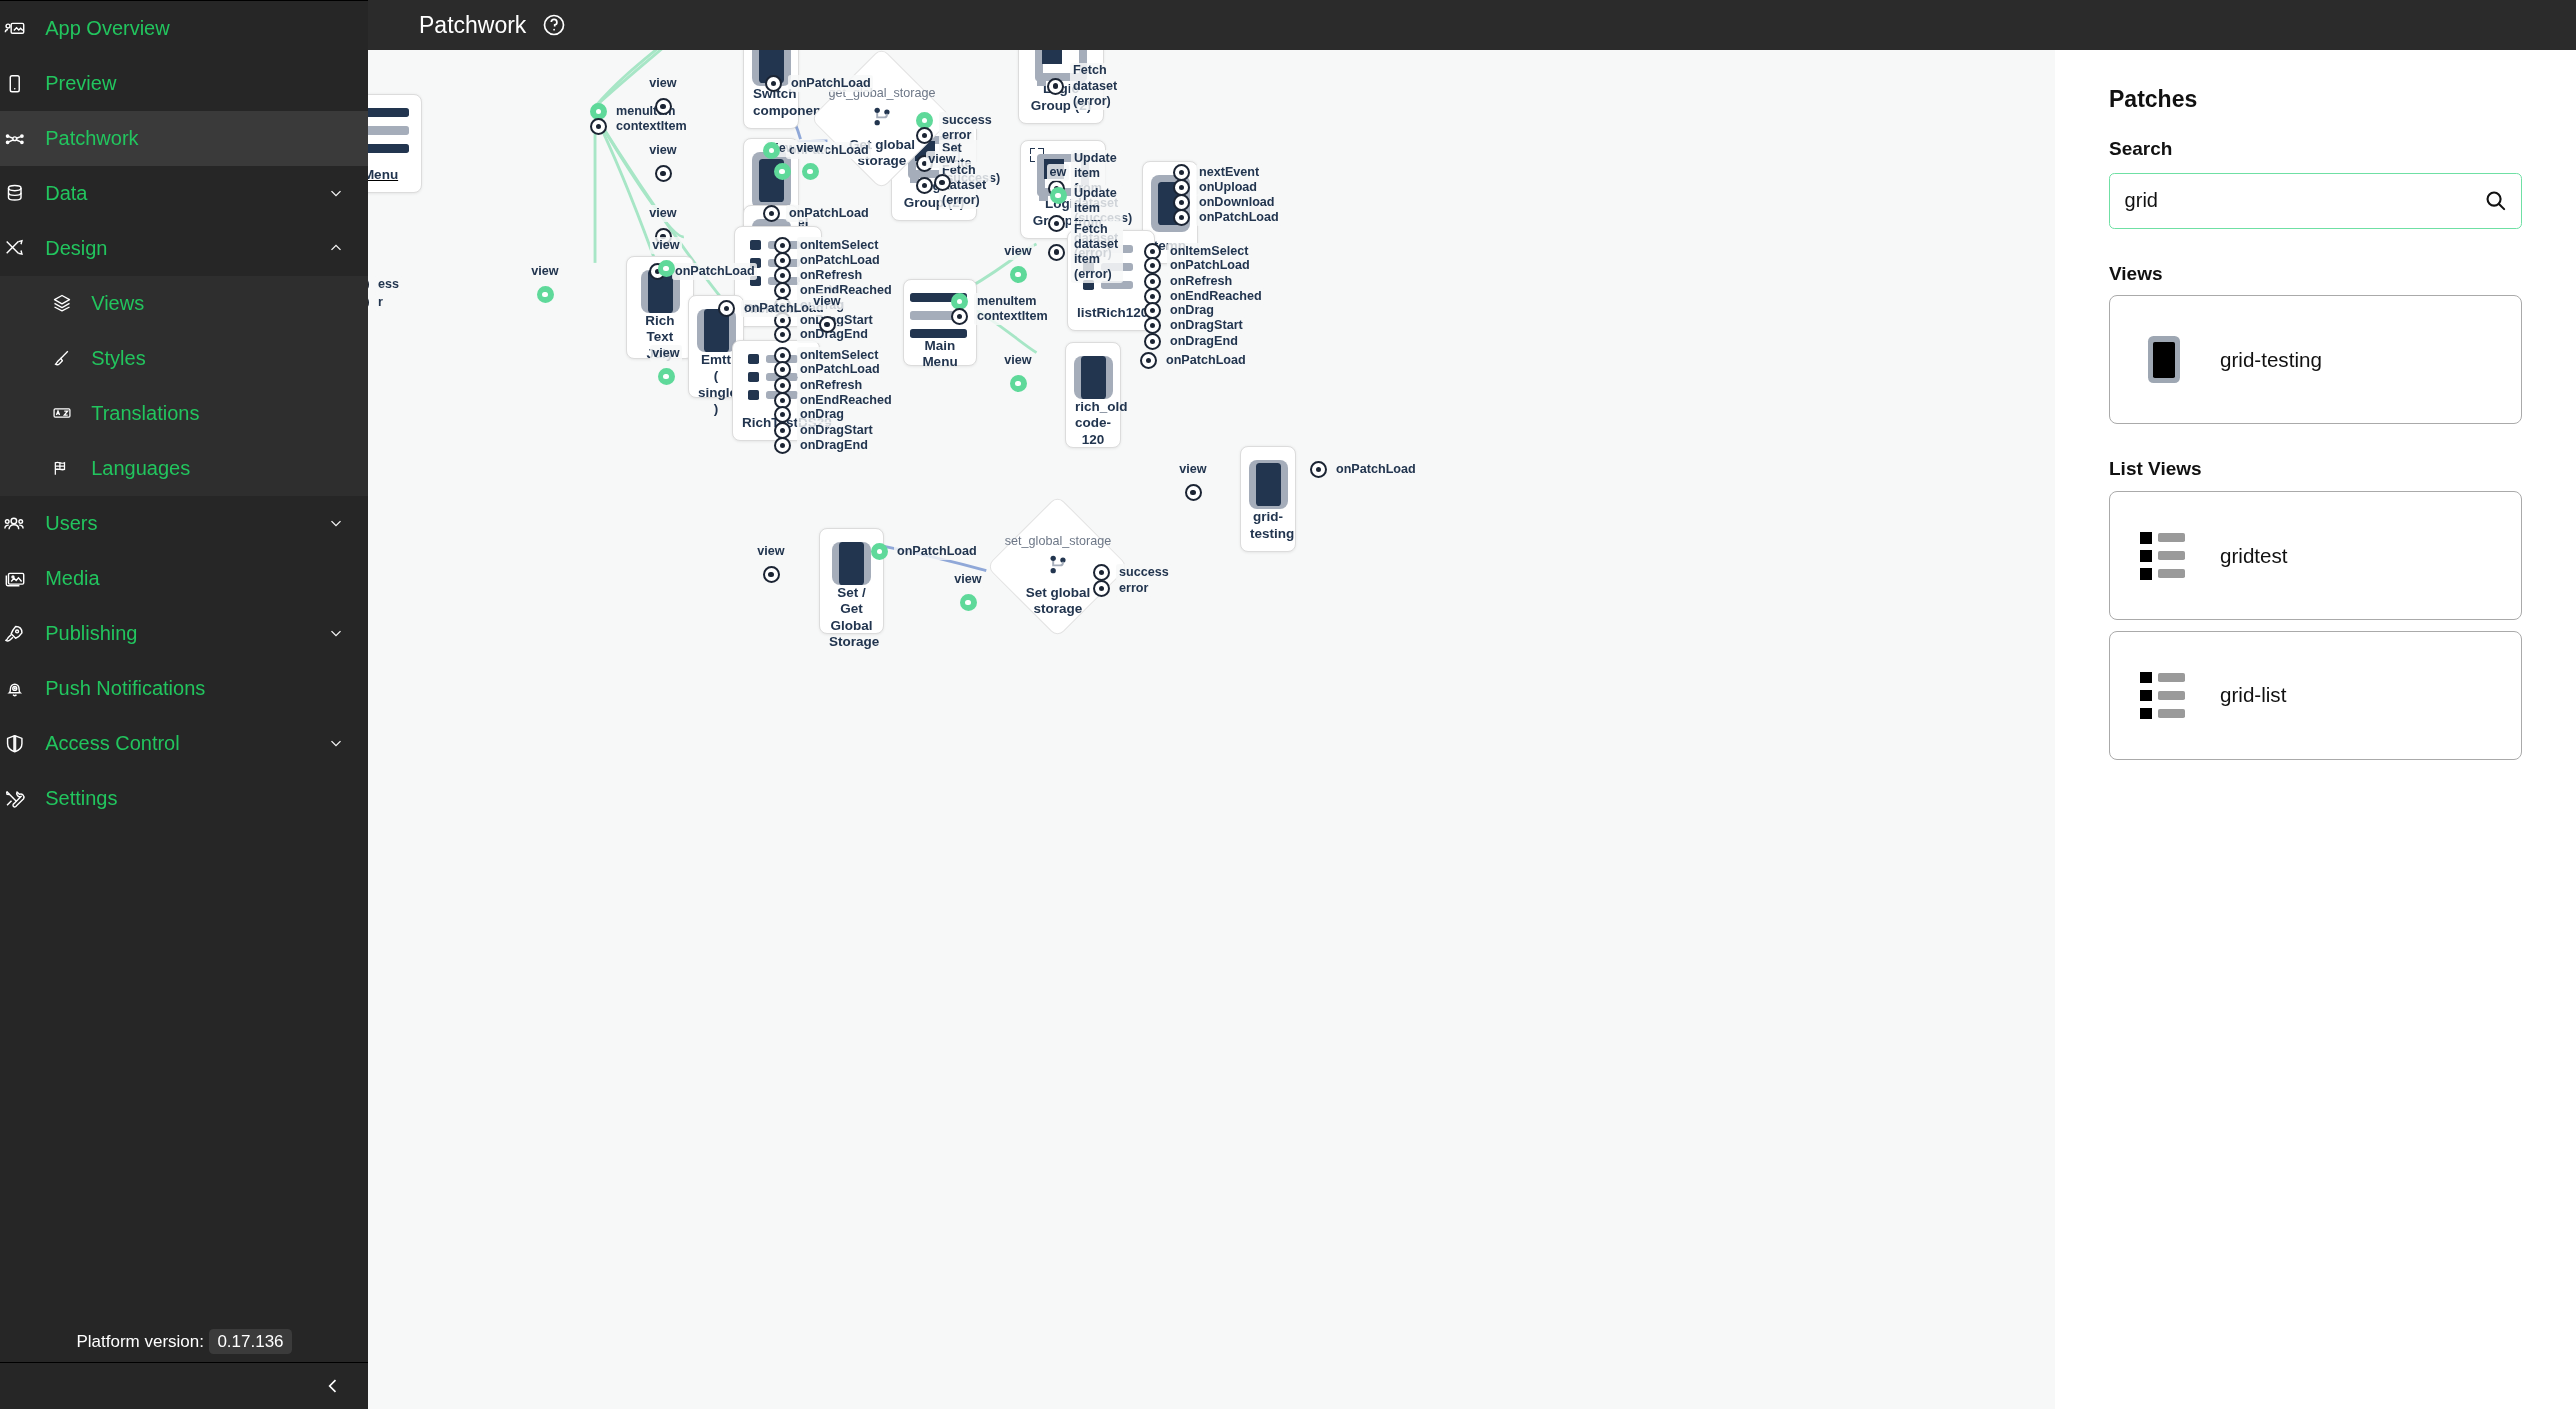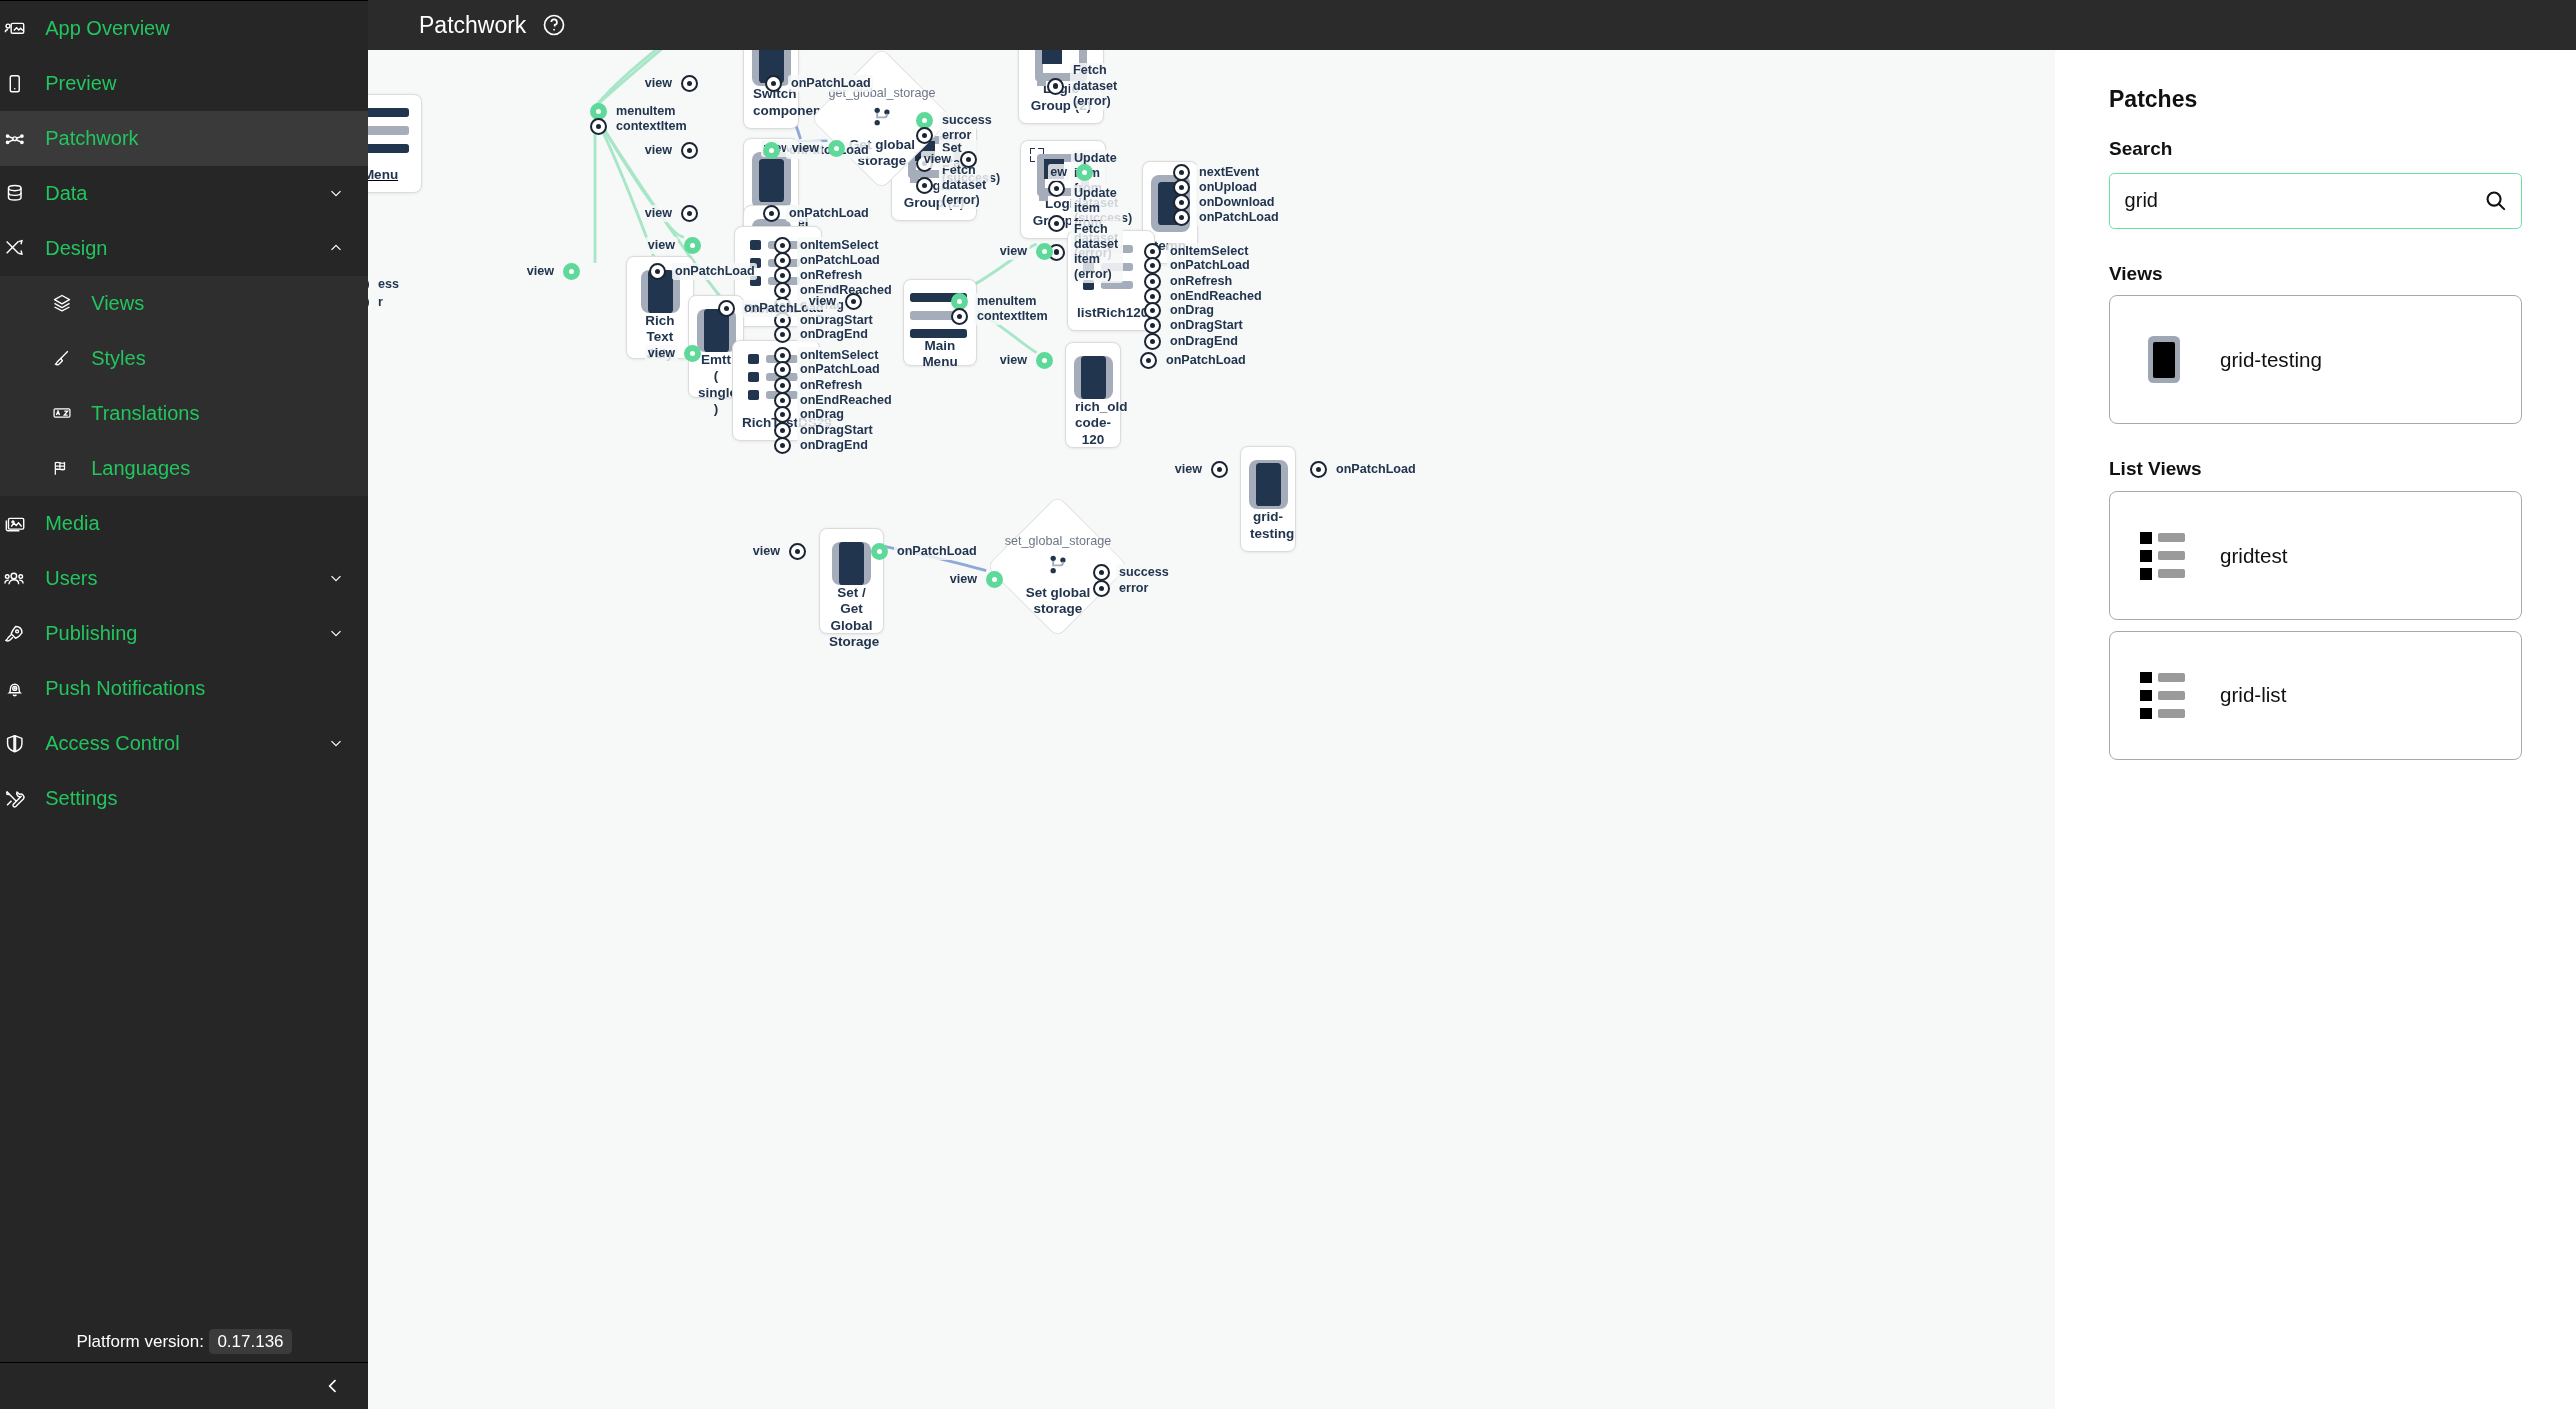--- a/index.html
+++ b/index.html
@@ -153,21 +153,21 @@
   }
   .diamond-content { position: absolute; transform: none; display: flex; flex-direction: column;
     align-items: center; justify-content: center; }
   .dia-sub { font-size: 12.6px; color: #6d7787; white-space: nowrap; }
   .dia-glyph { margin: 5.4px 0; }
   .dia-title { font-size: 13.5px; font-weight: bold; color: #22354f; text-align: center; line-height: 1.22; }
 
   .port {
     position: absolute; display: flex; align-items: center; gap: 6.3px;
   }
-  .port.left { flex-direction: row; }
+  .port.left { flex-direction: column; }
   .port-dot { width: 17px; height: 17px; border-radius: 50%; border: 2.2px solid #1b2433;
     background: #fff; display: flex; align-items: center; justify-content: center; flex: 0 0 17px; }
   .port-dot i { width: 5.4px; height: 5.4px; border-radius: 50%; background: #1b2433; display: block; }
   .port-dot.green { border-color: #5fd99a; background: #5fd99a; }
   .port-dot.green i { background: #ffffff; }
   .port-text {
     font-size: 12.6px; font-weight: bold; color: #22354f; white-space: nowrap;
     background: rgba(247,248,248,.82); padding: 0.9px 2.7px; border-radius: 2.7px; line-height: 1.2;
   }
   .port-text.multi { white-space: normal; width: 52px; }
@@ -279,45 +279,45 @@
               <path d="M4 5.8c4-2 7 2 11 0v8c-4 2-7-2-11 0"></path>
               <path d="M4 9.8h11M4 13.5h11M9.5 5.2v8.8"></path>
             </svg>
           </span>
           <span class="nav-label">Languages</span>
         </div>
       </div>
       <div class="nav-item">
         <span class="nav-icon">
           <svg class="ic" width="21.5" height="21.5" viewBox="0 0 24 24" fill="none" stroke="#fff" stroke-width="1.6">
-            <rect x="5" y="6" width="17" height="12" rx="1.4"></rect>
-            <path d="M8 15 l3.2-3.6 2.4 2.6 2.6-3 3.5 4"></path>
-            <circle cx="10" cy="10" r="1.1"></circle>
-            <path d="M2.6 8.4v9.8c0 .9.7 1.6 1.6 1.6h13"></path>
-          </svg>
-        </span>
-        <span class="nav-label">Media</span>
-      </div>
-      <div class="nav-item">
-        <span class="nav-icon">
-          <svg class="ic" width="21.5" height="21.5" viewBox="0 0 24 24" fill="none" stroke="#fff" stroke-width="1.6">
             <circle cx="11" cy="9" r="3.1"></circle>
             <path d="M5.6 18c0-3 2.4-4.8 5.4-4.8S16.4 15 16.4 18"></path>
             <circle cx="18.7" cy="9.6" r="2"></circle>
             <path d="M17 13.6c2.3-.3 4.3 1.1 4.3 3.6"></path>
             <circle cx="3.6" cy="9.6" r="2"></circle>
             <path d="M5.3 13.6C3 13.3 1 14.7 1 17.2"></path>
           </svg>
         </span>
         <span class="nav-label">Users</span>
         <span class="chev">
           <svg class="ic" width="18" height="18" viewBox="0 0 24 24" fill="none" stroke="#fff" stroke-width="1.8">
             <path d="M6 9.5 L12 15.5 L18 9.5"></path>
           </svg>
         </span>
+      </div>
+      <div class="nav-item">
+        <span class="nav-icon">
+          <svg class="ic" width="21.5" height="21.5" viewBox="0 0 24 24" fill="none" stroke="#fff" stroke-width="1.6">
+            <rect x="5" y="6" width="17" height="12" rx="1.4"></rect>
+            <path d="M8 15 l3.2-3.6 2.4 2.6 2.6-3 3.5 4"></path>
+            <circle cx="10" cy="10" r="1.1"></circle>
+            <path d="M2.6 8.4v9.8c0 .9.7 1.6 1.6 1.6h13"></path>
+          </svg>
+        </span>
+        <span class="nav-label">Media</span>
       </div>
       <div class="nav-item">
         <span class="nav-icon">
           <svg class="ic" width="21.5" height="21.5" viewBox="0 0 24 24" fill="none" stroke="#fff" stroke-width="1.6" stroke-linejoin="round">
             <path d="M13 4c4.5 0 7 2.5 7 7-3 4.5-7 6-7 6l-5-5s1.5-4 5-8z"></path>
             <circle cx="14.6" cy="9.4" r="1.6"></circle>
             <path d="M8 13l-3 3c-1 1-1.3 2.7-3 3.5 1.8.9 4 .3 5-.7l3-3"></path>
           </svg>
         </span>
         <span class="nav-label">Publishing</span>

